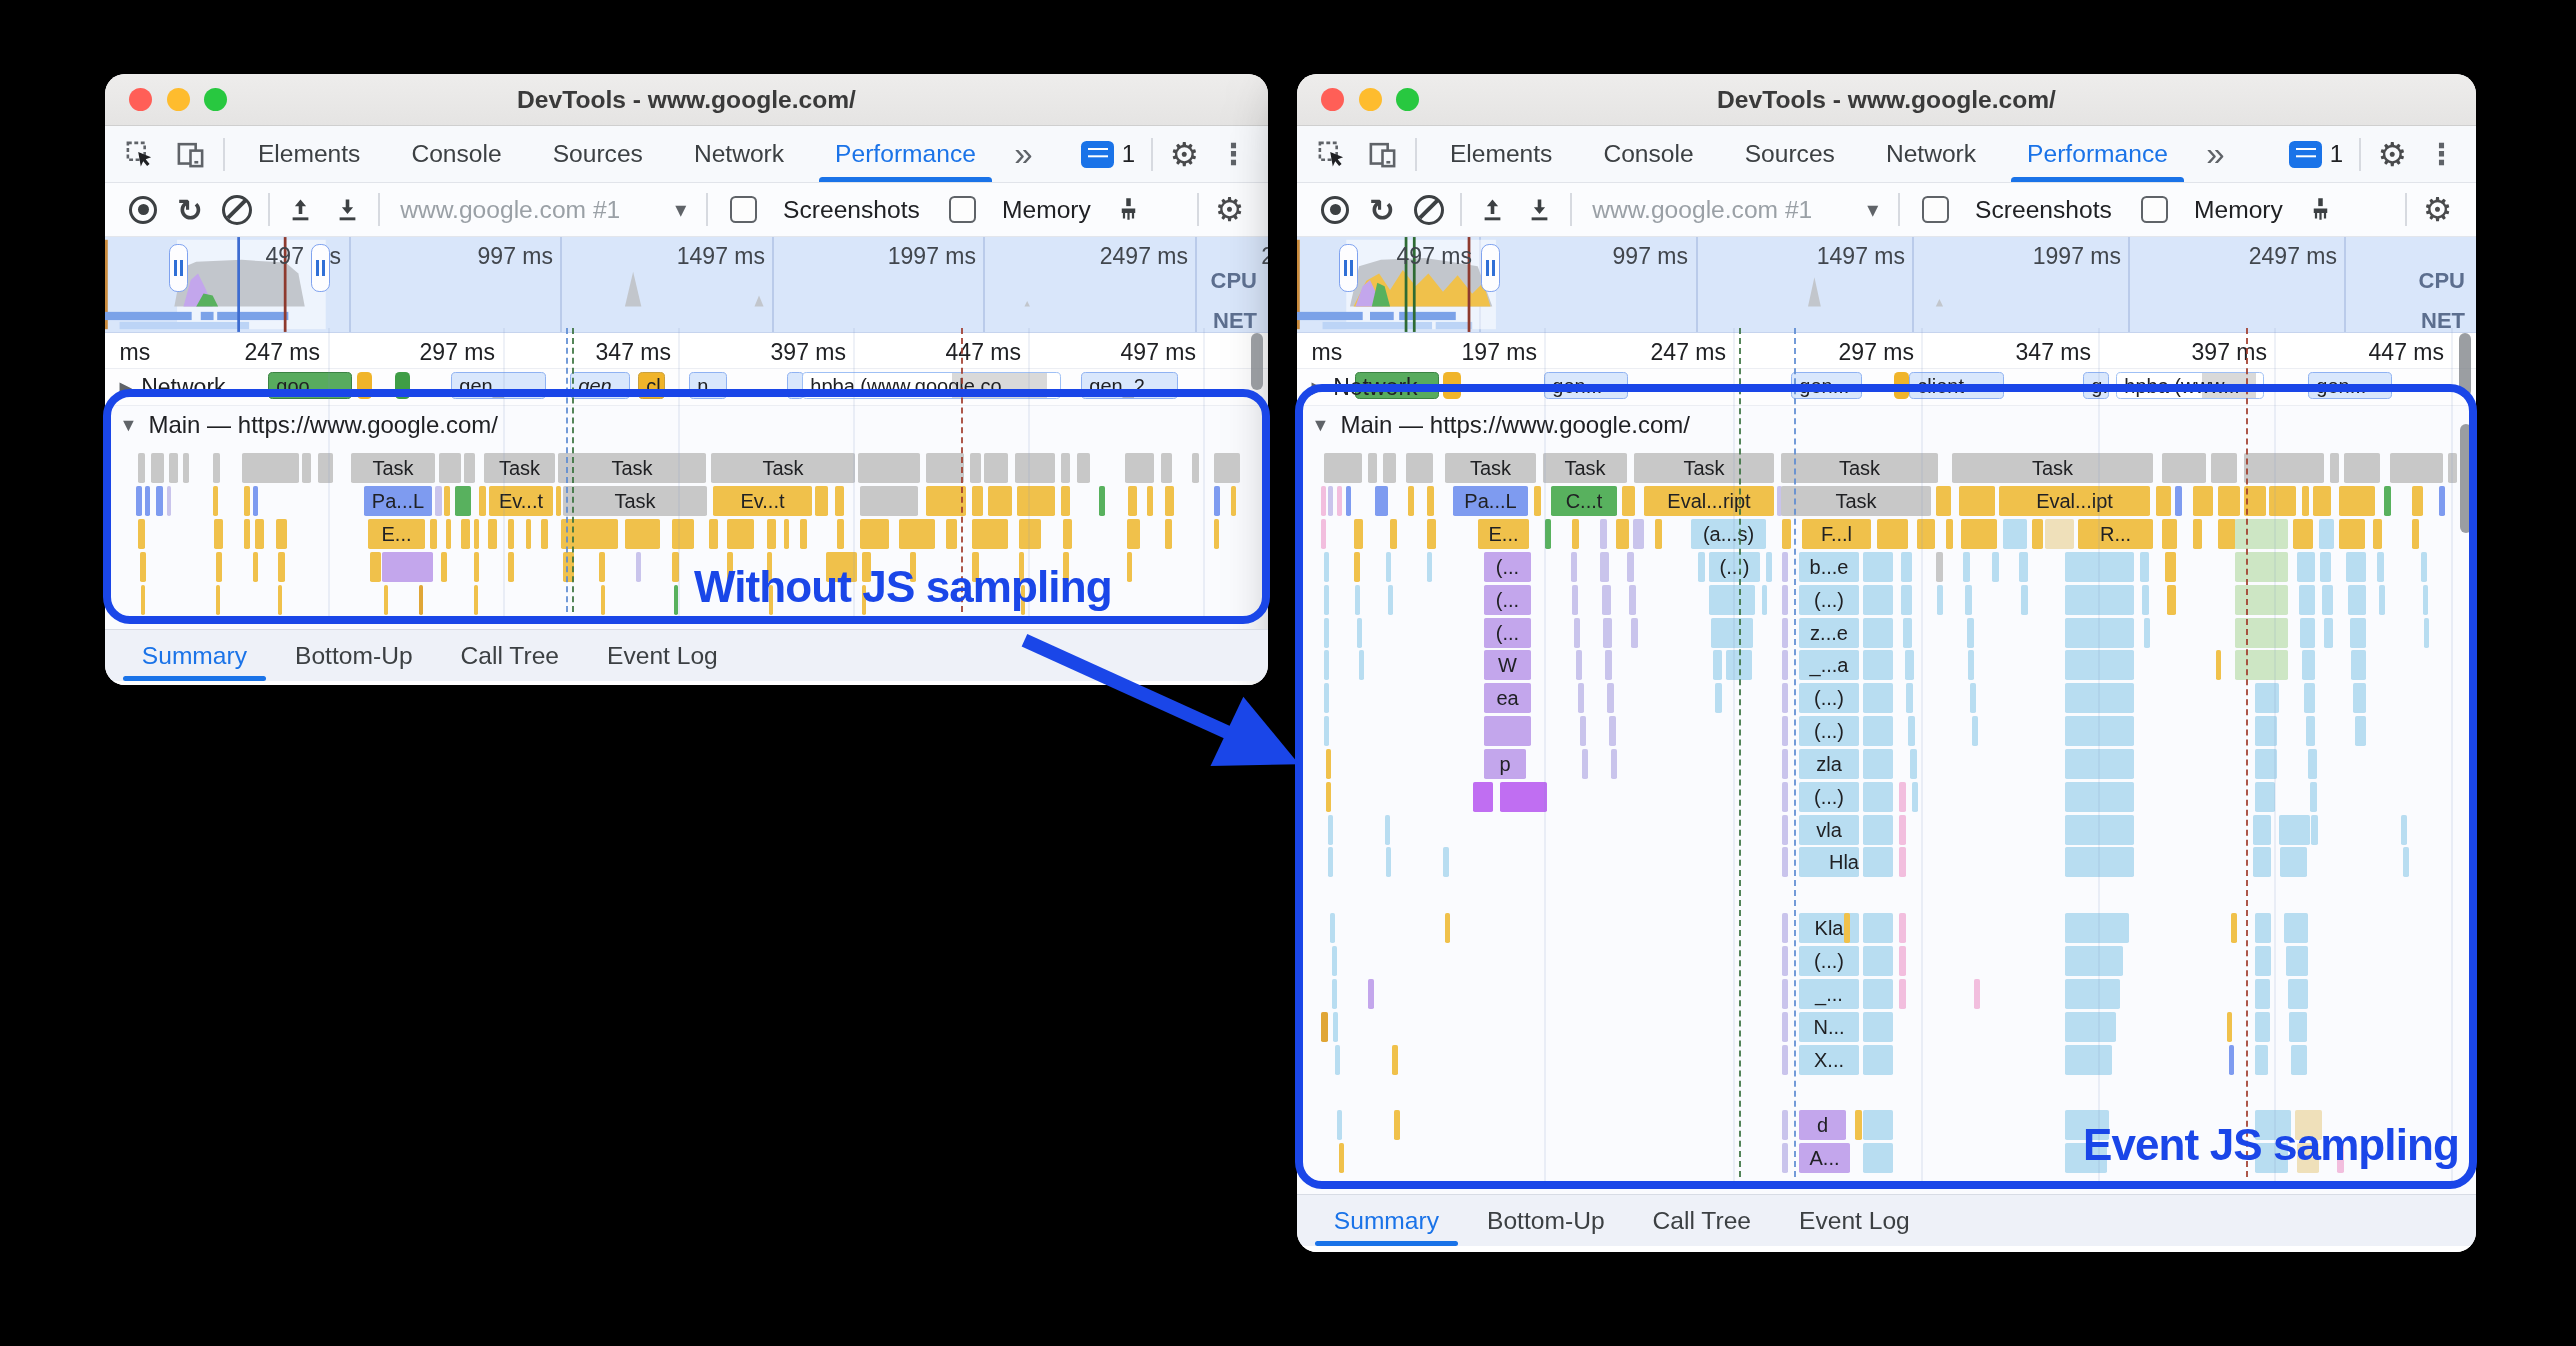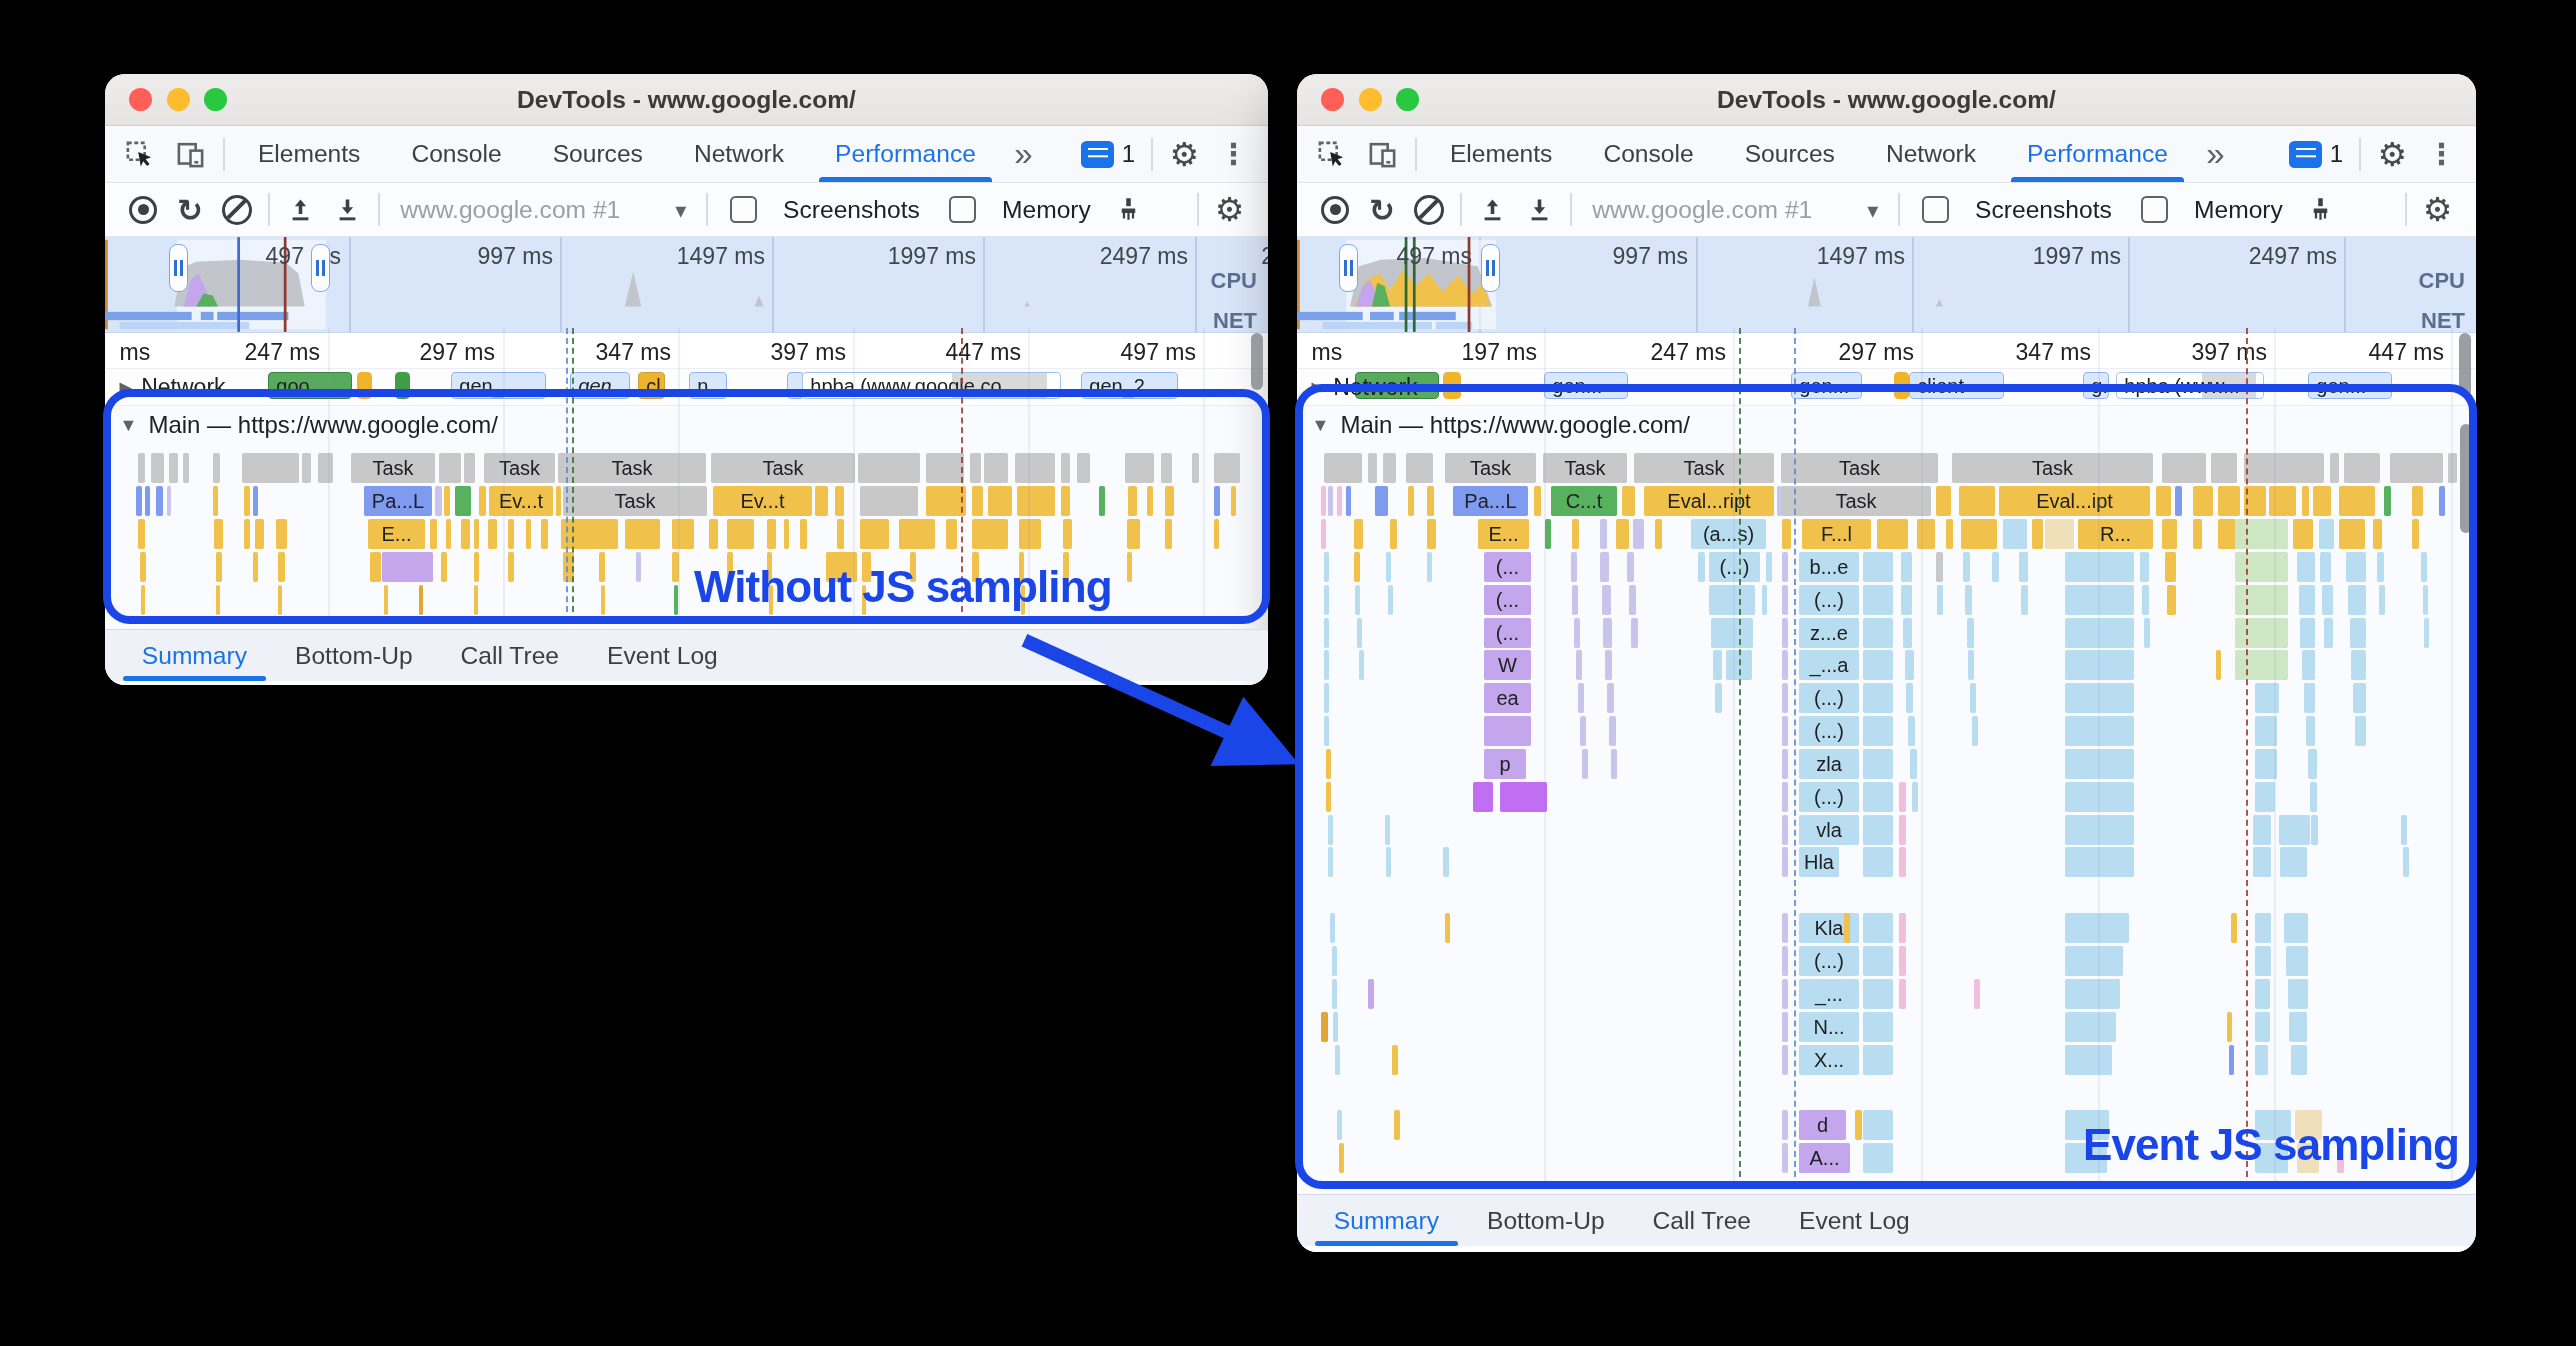--- a/index.html
+++ b/index.html
@@ -31,21 +31,21 @@
   .gear{font-size:33px;color:#494a4c;padding:0 9px;font-family:"DejaVu Sans",sans-serif;}
   .kebab{font-size:29px;color:#5f6368;padding:0 11px;font-weight:bold;font-family:"DejaVu Sans",sans-serif;}
   
   .toolbar{height:53px;background:#fbfcfe;border-bottom:0.9px solid #e3e6ec;display:flex;align-items:center;padding:0 14.6px;}
   .tbtn{width:47px;height:40px;display:flex;align-items:center;justify-content:center;color:#404346;flex:0 0 auto;}
   .rec{width:22px;height:22px;border:3.6px solid #3c4043;border-radius:50%;display:flex;align-items:center;justify-content:center;}
   .rec i{width:11px;height:11px;background:#3c4043;border-radius:50%;}
   .uni{font-size:31px;font-weight:bold;font-family:"DejaVu Sans",sans-serif;}
   .block{width:24px;height:24px;border:3.6px solid #3c4043;border-radius:50%;position:relative;}
   .block::after{content:"";position:absolute;left:-0.9px;top:9px;width:25.5px;height:3.6px;background:#3c4043;transform:rotate(-45deg);}
-  .select{display:flex;align-items:flex-end;gap:55px;padding:0 12.8px;font-size:24.6px;color:#9aa0a6;}
+  .select{display:flex;align-items:center;gap:55px;padding:0 12.8px;font-size:24.6px;color:#9aa0a6;}
   .caret{color:#5f6368;font-size:22px;}
   .chk{display:flex;align-items:center;gap:26px;padding:0 14.6px;font-size:24.6px;color:#202124;}
   .chkbox{width:23px;height:23px;border:2.7px solid #5f6368;border-radius:5.5px;background:#fdfdfd;}
   
   .overview{height:95px;background:#d9e6fa;position:relative;border-bottom:0.9px solid #c6d4ee;overflow:hidden;}
   .ov-label{position:absolute;top:6.4px;font-size:23px;color:#41464d;white-space:nowrap;z-index:3;}
   .ov-label.ra{transform:translateX(-100%);}
   .ov-grid{position:absolute;top:0;bottom:0;width:1.8px;background:rgba(115,143,200,.30);}
   .ov-side{position:absolute;right:11px;font-size:22px;font-weight:bold;color:#5c6e8e;z-index:3;}
   .cpu-svg{position:absolute;left:0;top:0;z-index:1;}
@@ -810,21 +810,21 @@
           <div class="seg" style="left: 956px; width: 18px; background: rgb(184, 221, 241);"></div>
           <div class="seg" style="left: 982px; width: 31px; background: rgb(184, 221, 241);"></div>
           <div class="seg" style="left: 1014px; width: 7.3px; background: rgb(184, 221, 241);"></div>
           <div class="seg" style="left: 1104px; width: 5.5px; background: rgb(184, 221, 241);"></div>
         </div>
         <div class="frow" style="top: 441px;">
           <div class="seg" style="left: 31px; width: 4.6px; background: rgb(184, 221, 241);"></div>
           <div class="seg" style="left: 89px; width: 4.6px; background: rgb(184, 221, 241);"></div>
           <div class="seg" style="left: 146px; width: 5.5px; background: rgb(184, 221, 241);"></div>
           <div class="seg" style="left: 485px; width: 5.5px; background: rgb(201, 196, 236);"></div>
-          <div class="seg" style="left: 502px; width: 40px; background: rgb(184, 221, 241);">Hla</div>
+          <div class="seg" style="left: 502px; width: 60px; background: rgb(184, 221, 241); text-align: right;">Hla</div>
           <div class="seg" style="left: 566px; width: 30px; background: rgb(184, 221, 241);"></div>
           <div class="seg" style="left: 602px; width: 7.3px; background: rgb(242, 190, 222);"></div>
           <div class="seg" style="left: 768px; width: 69px; background: rgb(184, 221, 241);"></div>
           <div class="seg" style="left: 956px; width: 18px; background: rgb(184, 221, 241);"></div>
           <div class="seg" style="left: 983px; width: 27px; background: rgb(184, 221, 241);"></div>
           <div class="seg" style="left: 1106px; width: 5.5px; background: rgb(184, 221, 241);"></div>
         </div>
         <div class="frow" style="top: 507px;">
           <div class="seg" style="left: 33px; width: 4.6px; background: rgb(184, 221, 241);"></div>
           <div class="seg" style="left: 148px; width: 4.6px; background: rgb(240, 193, 75);"></div>

